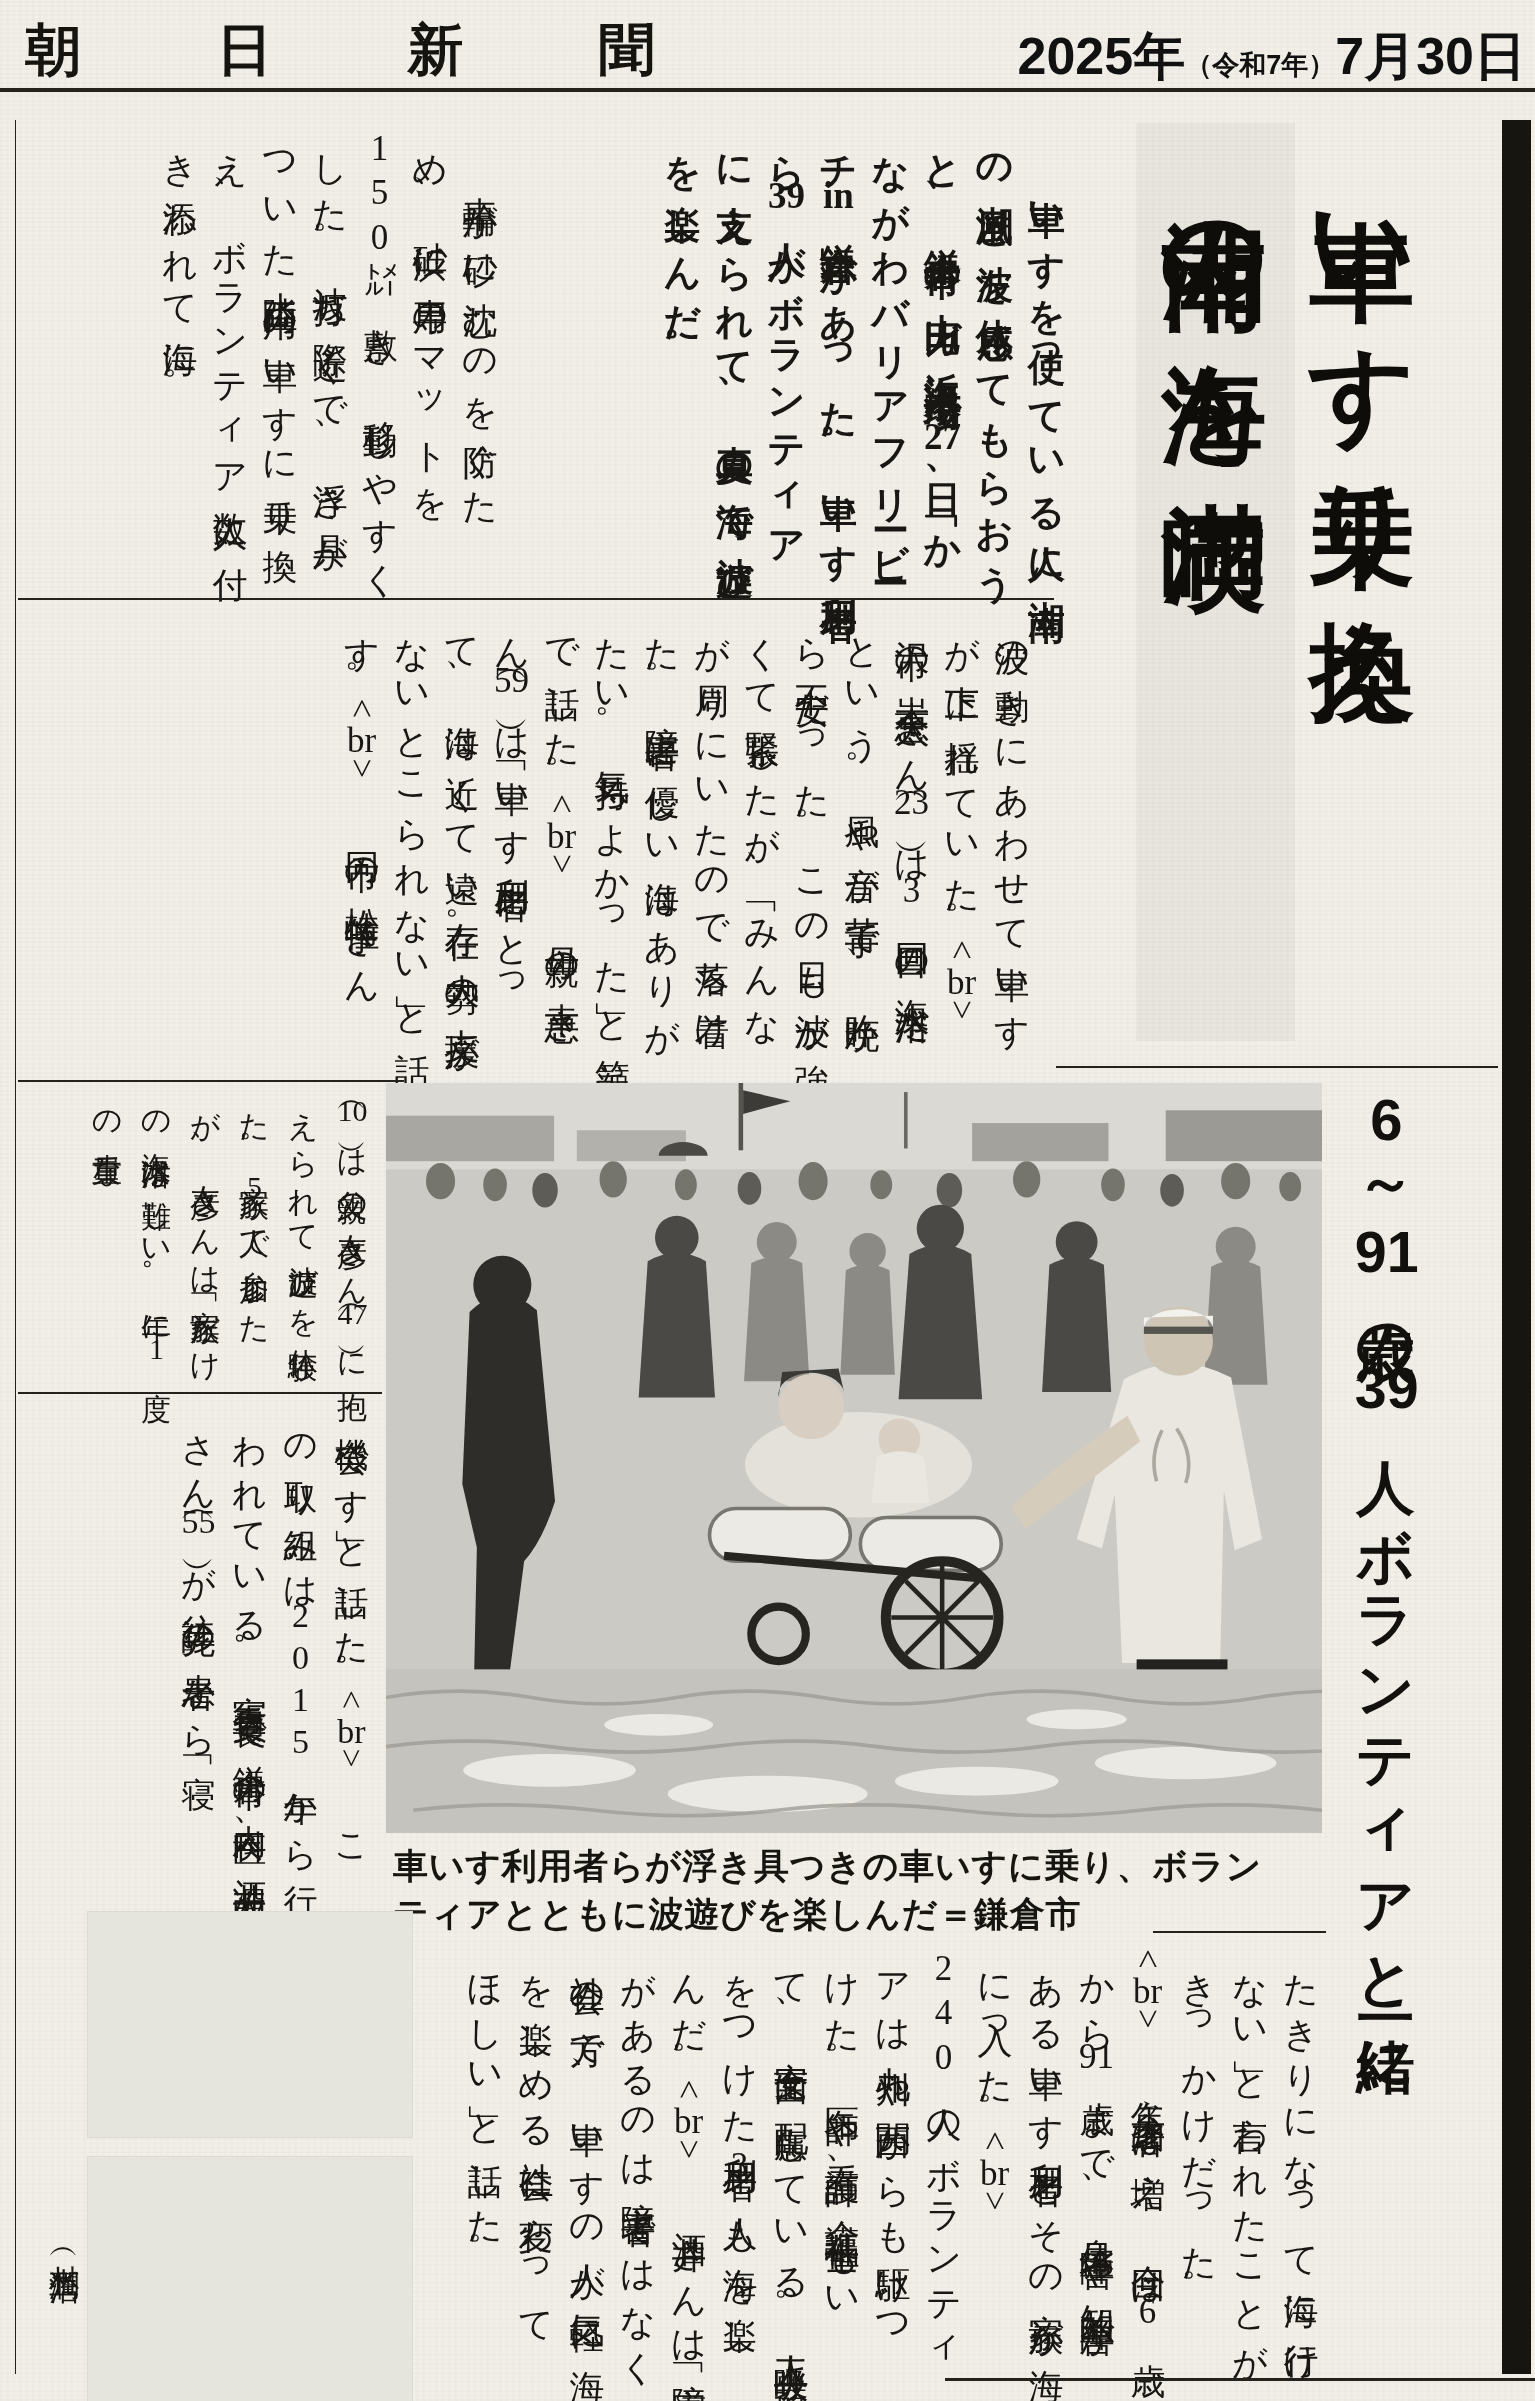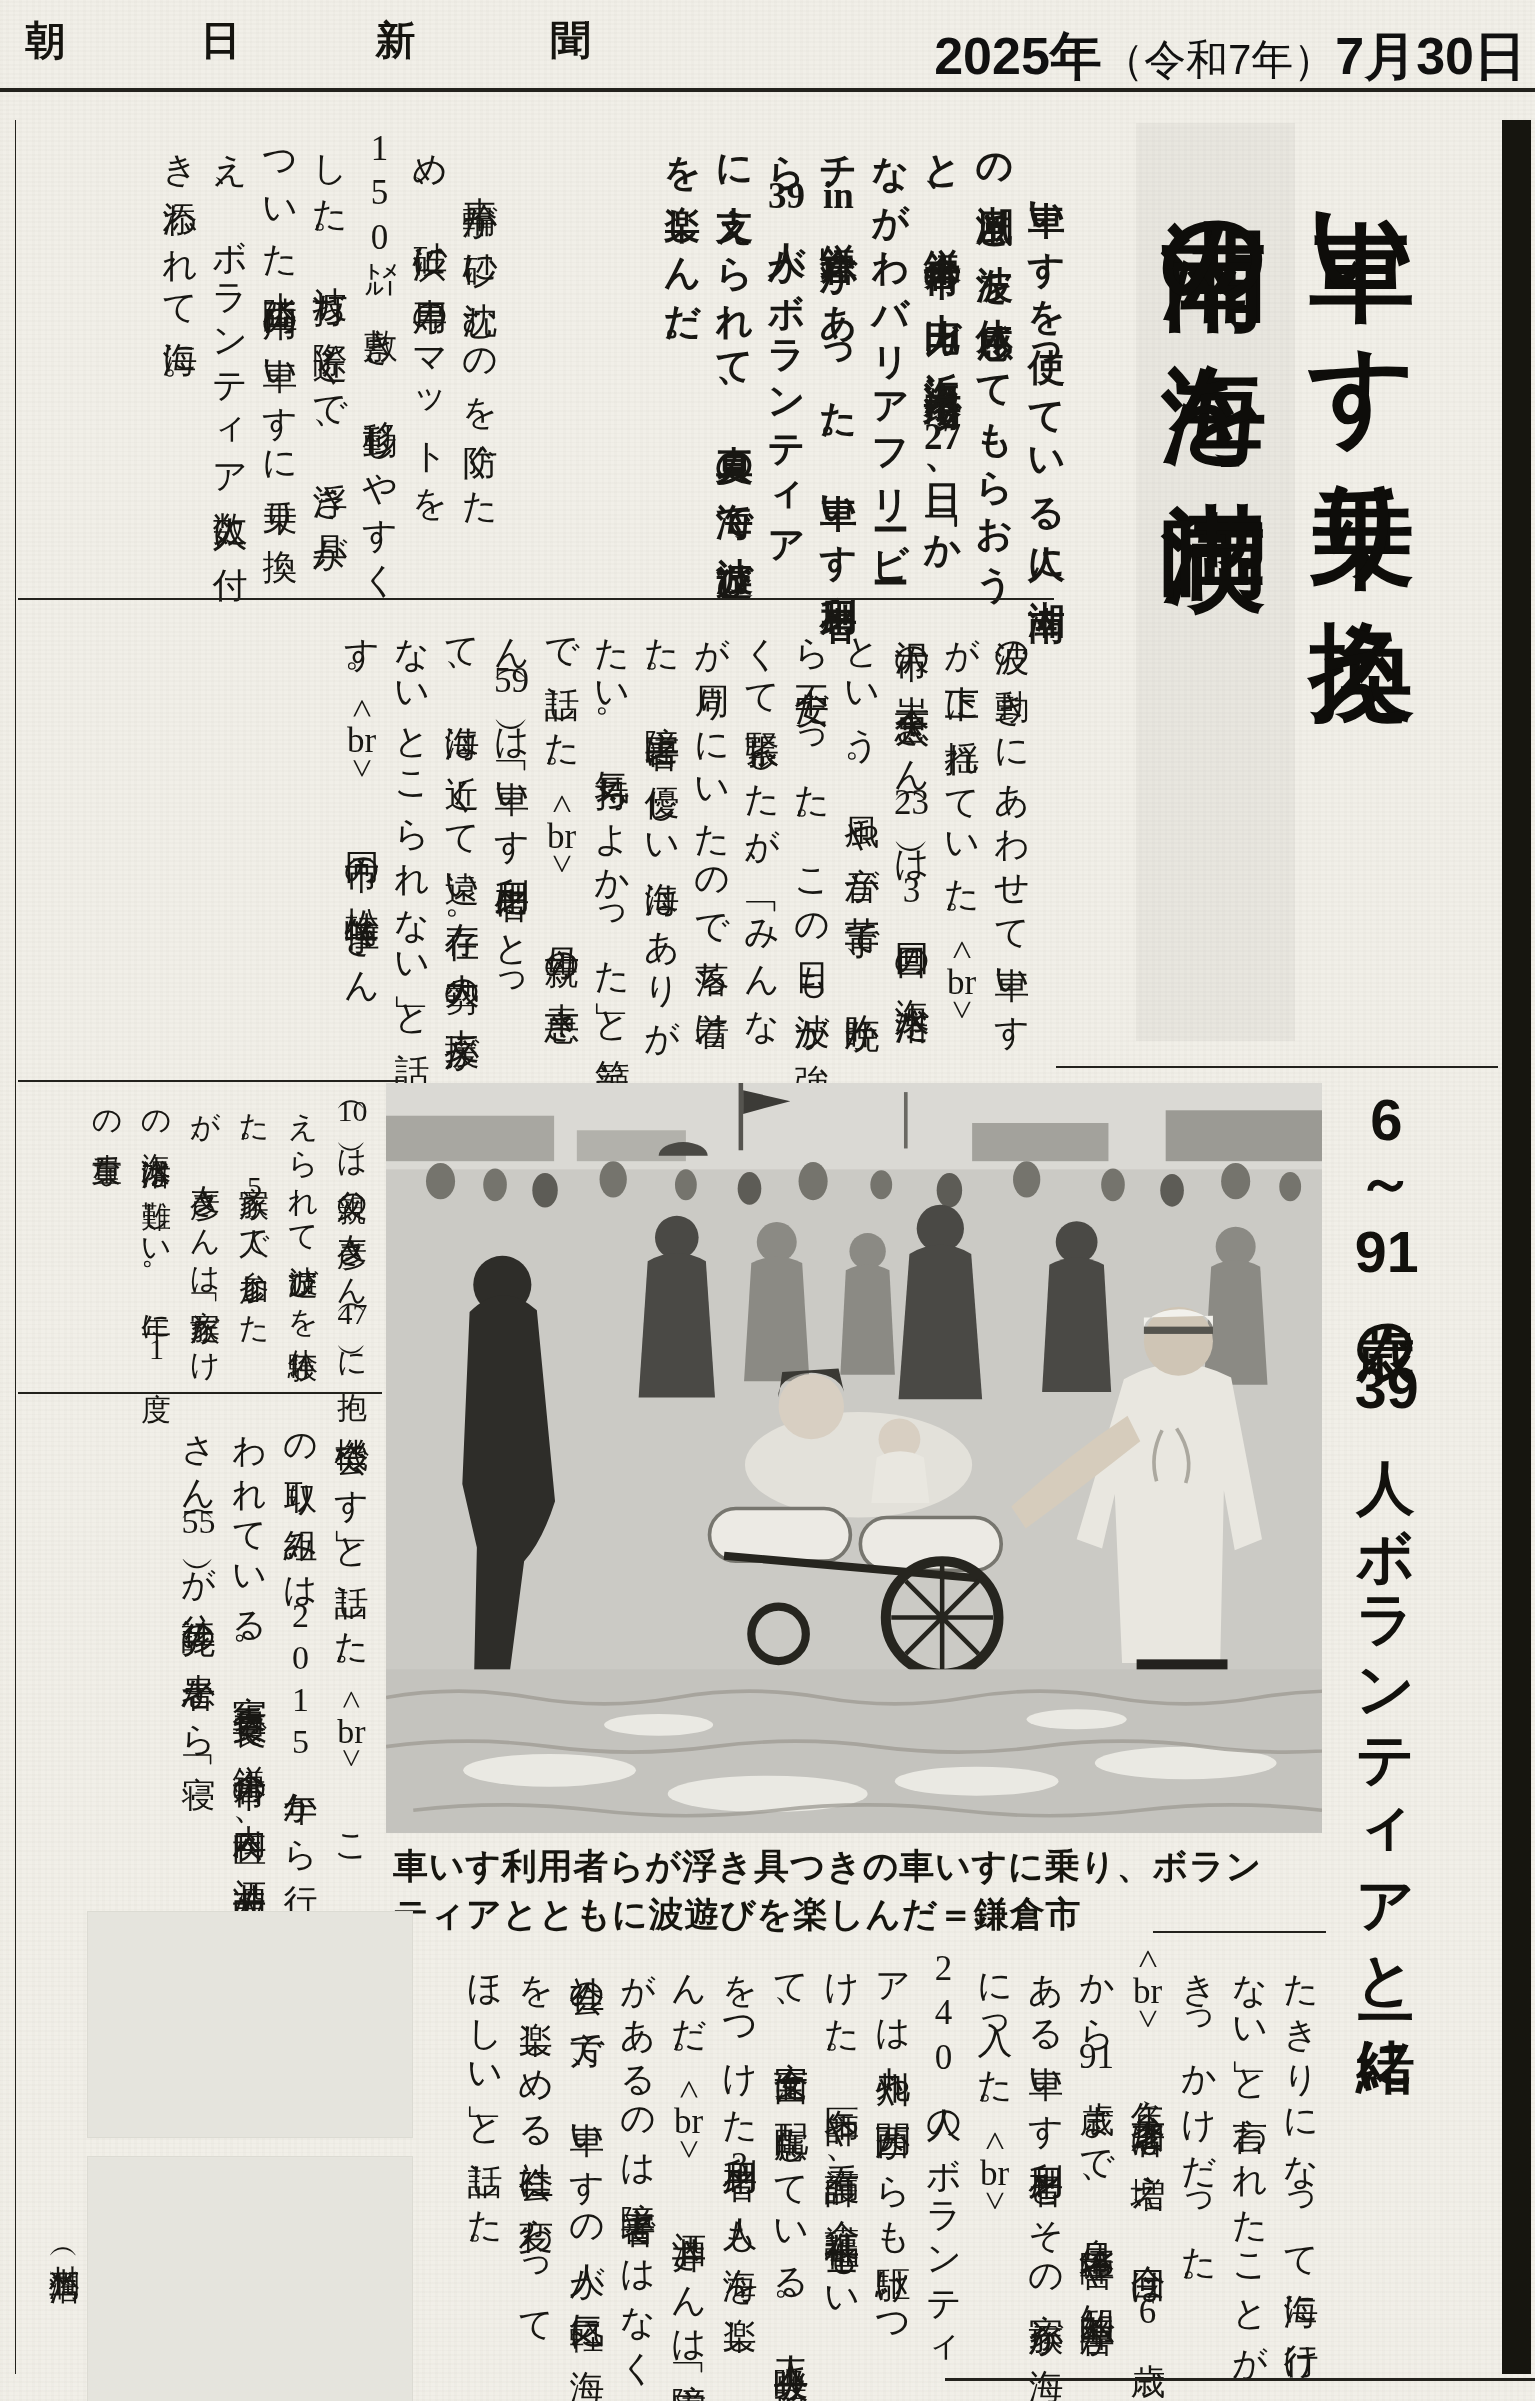--- a/index.html
+++ b/index.html
@@ -14,26 +14,26 @@
   .abs{position:absolute;}
   
   .vtext{
     writing-mode:vertical-rl; text-orientation:mixed;
     letter-spacing:.15em; white-space:normal;
   }
   .tcy{text-combine-upright:all; letter-spacing:0;}
   .upr{text-orientation:upright; letter-spacing:inherit;}
   
   .masthead-title{
-    left:25.5px; top:12.7px; font-size:40px; font-weight:700; letter-spacing:135px;
+    left:25.5px; top:12.7px; font-size:56px; font-weight:700; letter-spacing:135px;
     color:#15140f; white-space:nowrap;
   }
   .date-line{ right:9px; top:22px; white-space:nowrap; font-family:"Liberation Sans","DejaVu Sans",sans-serif; font-weight:700; color:#111;}
   .date-line .big{font-size:52px;text-align:right;}
-  .date-line .small{font-size:42px; font-weight:400;}
+  .date-line .small{font-size:27px; font-weight:700;}
   .rule{background:#23221d;}
   
   .headline{
     font-size:105px; line-height:125px; font-weight:700; letter-spacing:.08em;
     color:#0e0d0a;
   }
   .subheadline{
     font-family:"Liberation Sans","DejaVu Sans",sans-serif;
     font-size:58px; line-height:104px; font-weight:800; letter-spacing:.1em; color:#12110d;
   }

